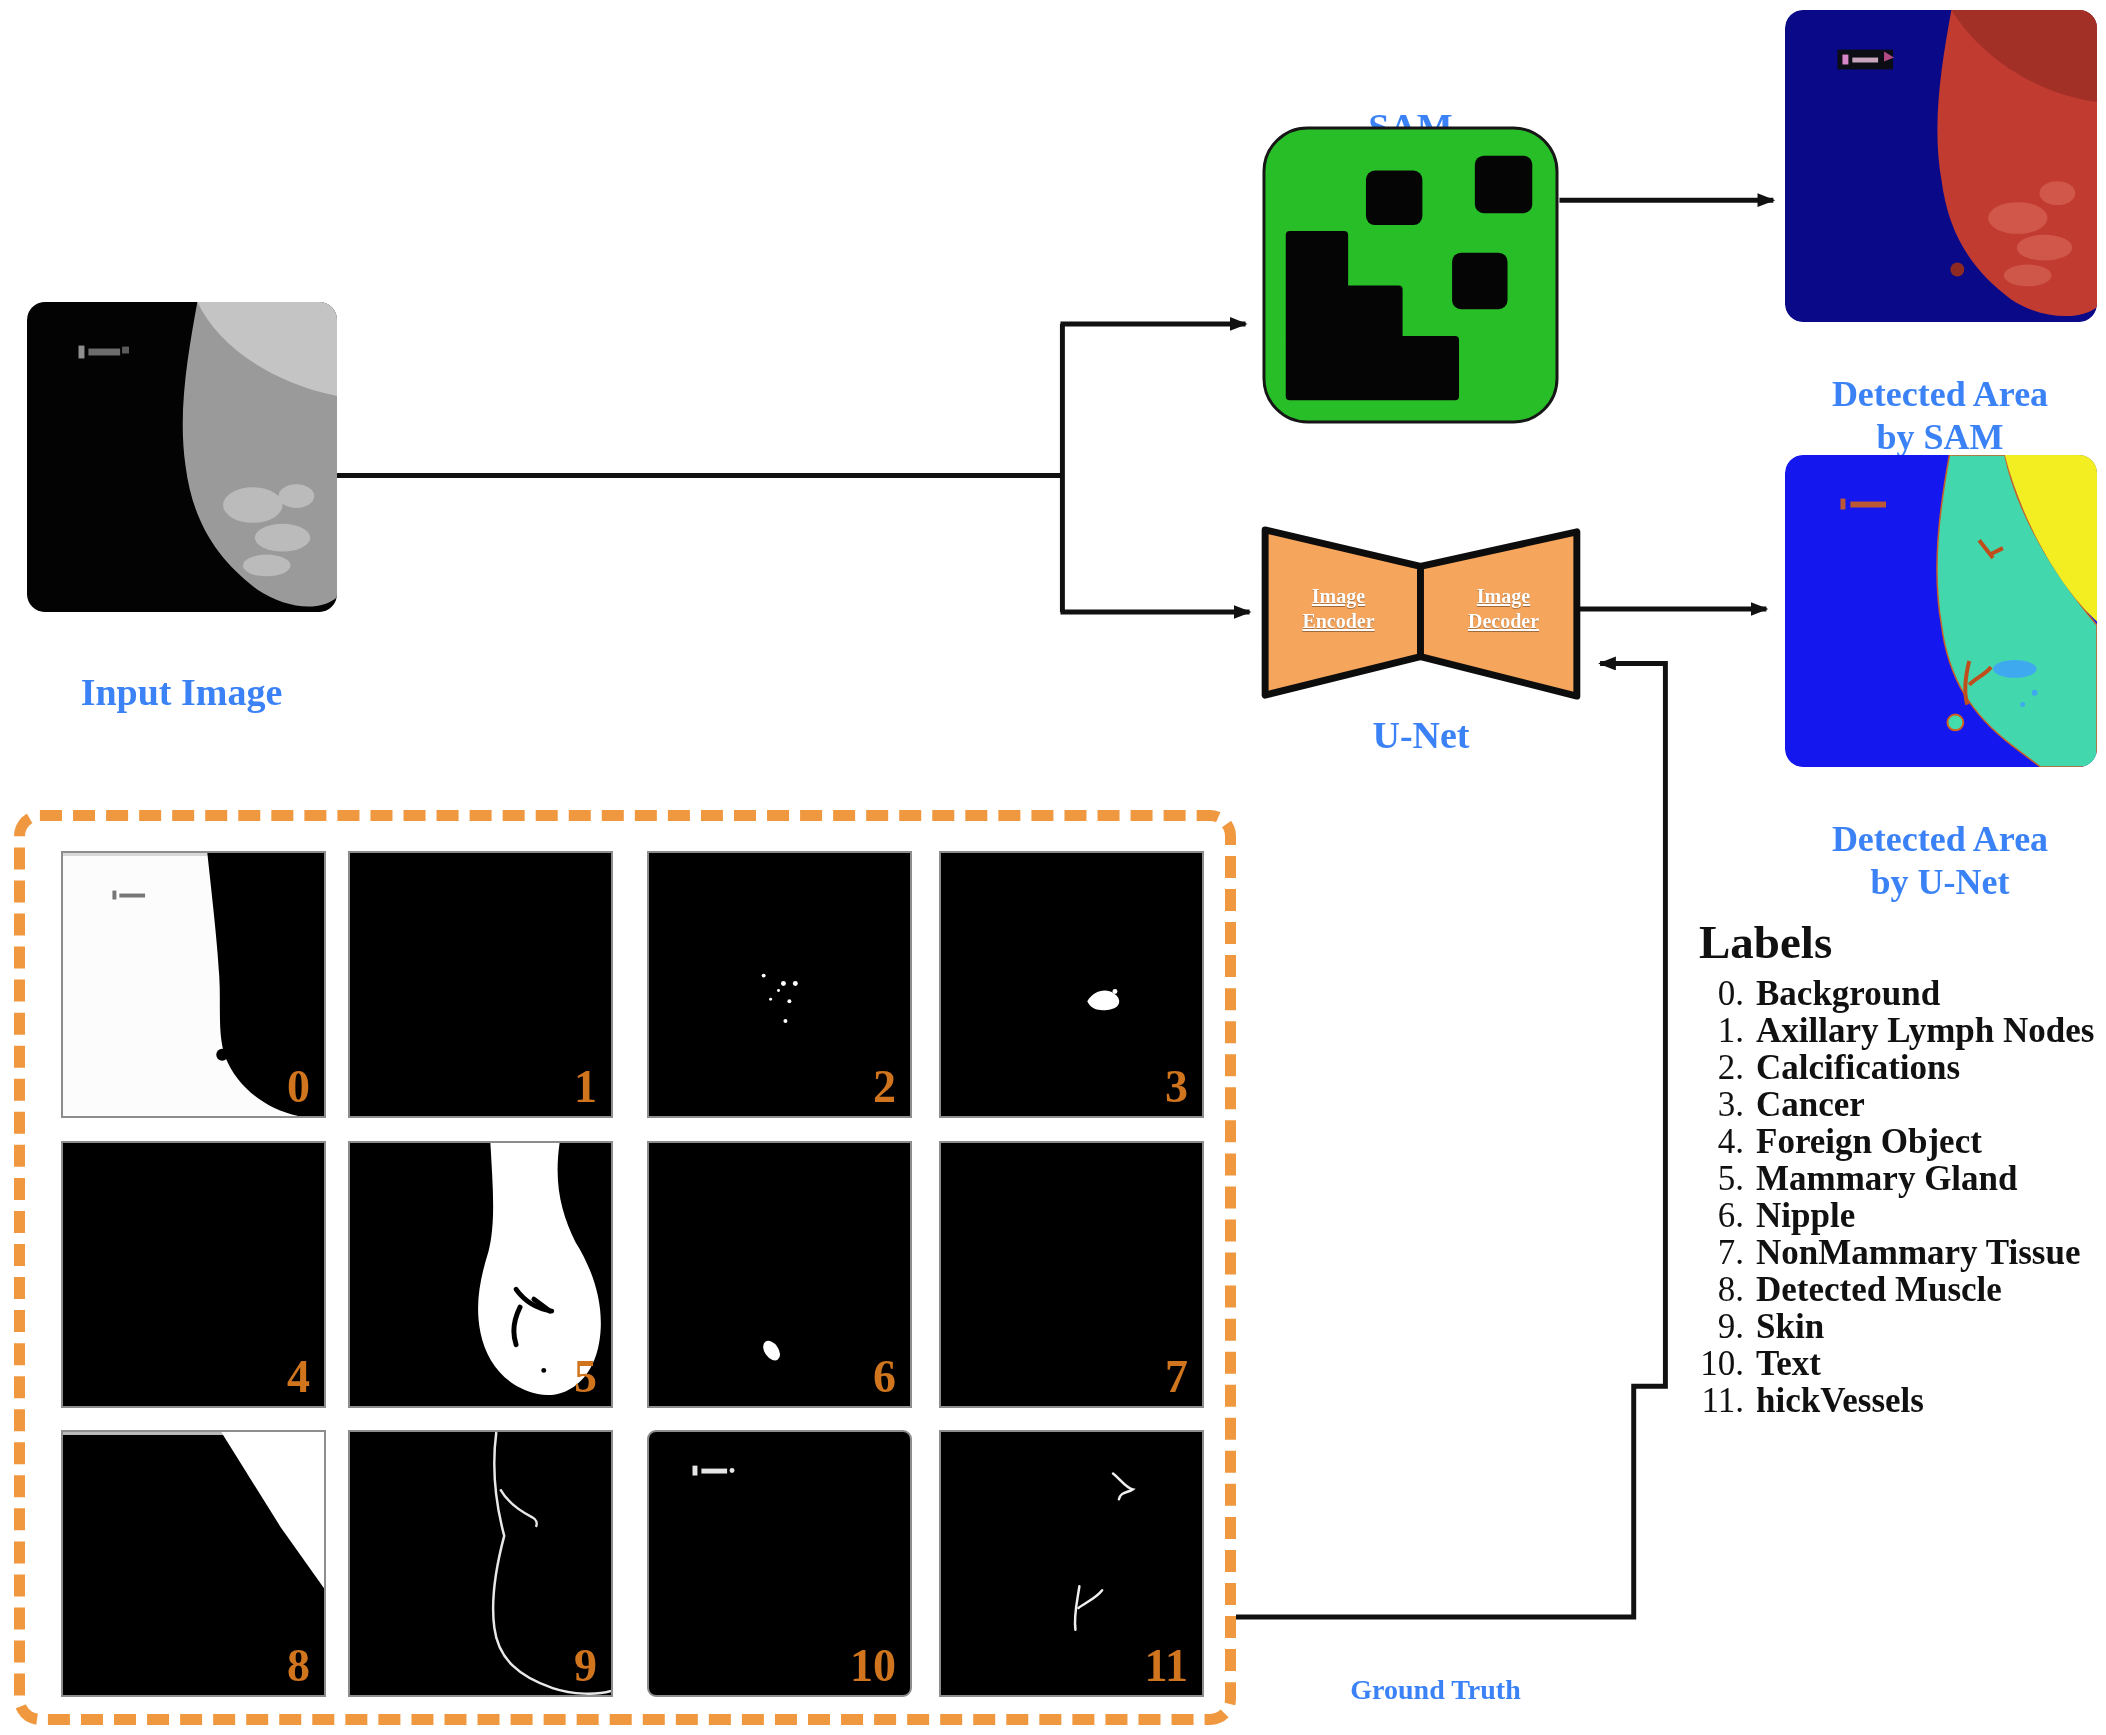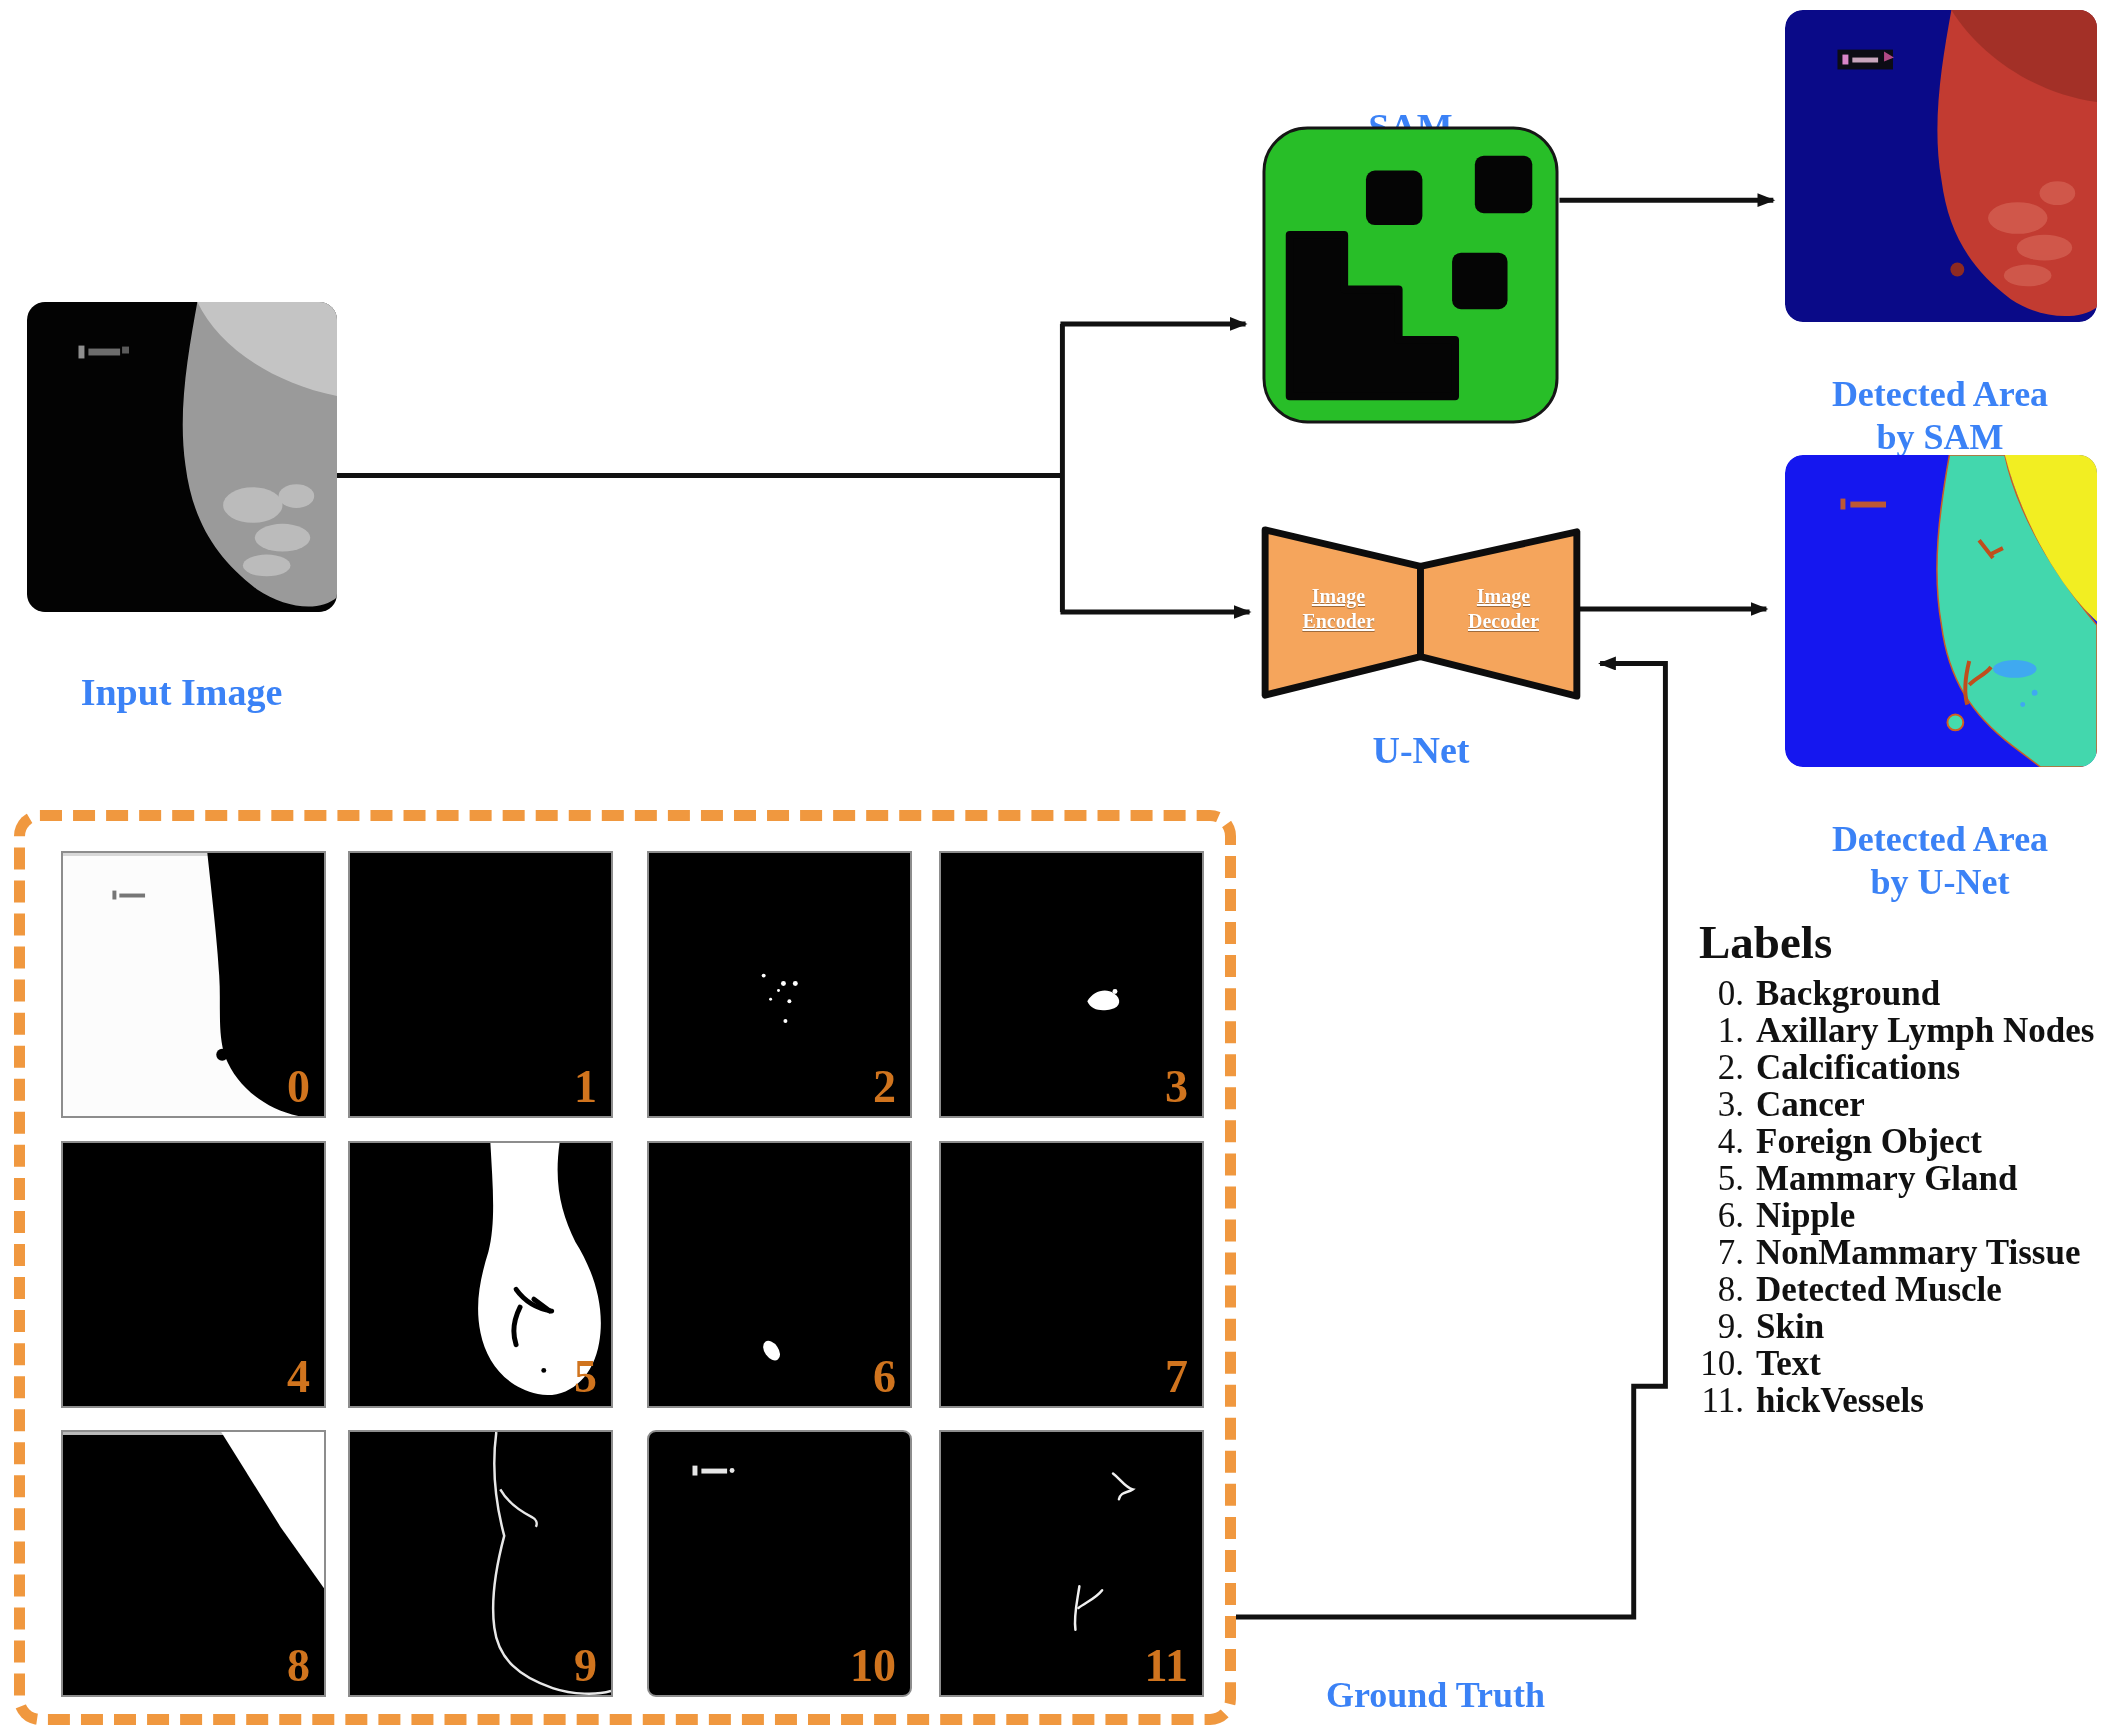--- a/index.html
+++ b/index.html
@@ -120,21 +120,21 @@
 <svg class="abs" style="left:1255px;top:518px;" width="329" height="190" viewBox="0 0 332 192">
   <g fill="#F5A55C" stroke="#0d0d0d" stroke-width="7" stroke-linejoin="round">
     <polygon points="10,12 167,49 167,140 10,179"></polygon>
     <polygon points="167,49 325,14 325,180 167,140"></polygon>
   </g>
 </svg>
 <div class="bowtext" style="left:1273px;top:584px;">Image
 Encoder</div>
 <div class="bowtext" style="left:1438px;top:584px;">Image
 Decoder</div>
-<div class="abs caption" style="left:1322px;top:684px;width:198px;font-size:38px;">U-Net</div>
+<div class="abs caption" style="left:1322px;top:669px;width:198px;font-size:38px;">U-Net</div>
 
 <div class="imgpanel" style="left:1785px;top:455px;width:312px;height:312px;">
   <svg width="312" height="312" viewBox="0 0 315 315">
     <rect x="0" y="0" width="315" height="315" rx="18" fill="#1517EF"></rect>
     <path d="M166,0 C156,55 148,115 158,172 C165,226 188,262 230,294 L258,315 L315,315 L315,172 C272,120 235,62 222,0 Z" fill="#45DCAC" stroke="#D06020" stroke-width="1.5" opacity="0.98"></path>
     <path d="M222,0 C238,65 278,135 315,168 L315,0 Z" fill="#F2EE22"></path>
     <g stroke="#C04E1C" stroke-width="4" fill="none">
       <path d="M196,86 l14,18 m-2,-4 l12,-6"></path>
       <path d="M186,208 c-4,16 -6,30 -2,44 m2,-20 c8,-8 16,-10 22,-18"></path>
     </g>
@@ -245,21 +245,21 @@
   <svg width="258" height="263" viewBox="0 0 261 266">
     <g stroke="#f0f0f0" stroke-width="2.5" fill="none" stroke-linecap="round">
       <path d="M174,42 c8,6 12,14 20,16 c-6,4 -12,2 -14,10"></path>
       <path d="M140,156 c-2,14 -6,30 -4,44"></path>
       <path d="M139,178 c8,-6 18,-10 24,-18"></path>
     </g>
   </svg>
   <span class="tilenum">11</span>
 </div>
 
-<div class="abs caption" style="left:1287px;top:1630px;width:297px;font-size:36px;">Ground Truth</div>
+<div class="abs caption" style="left:1287px;top:1630px;width:297px;font-size:28px;">Ground Truth</div>
 
 <div id="labels-panel">
   <div id="labels-header">Labels</div>
   <div class="lrow">
     <div class="lnum">0.</div>
     <div class="lname">Background</div>
   </div>
   <div class="lrow">
     <div class="lnum">1.</div>
     <div class="lname">Axillary Lymph Nodes</div>

